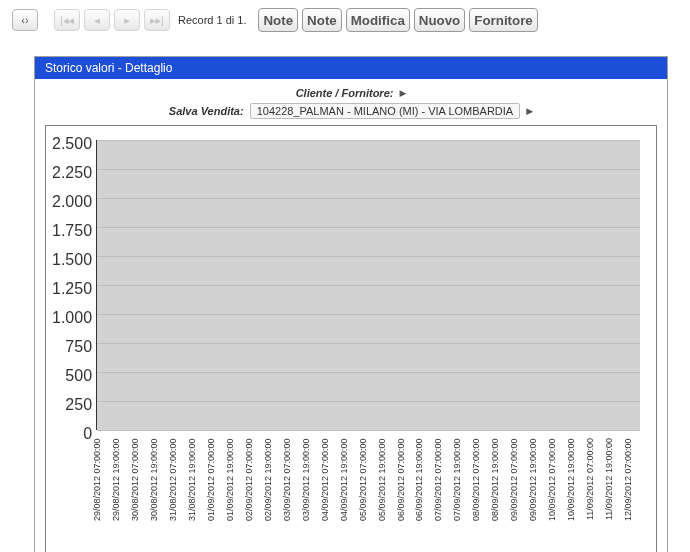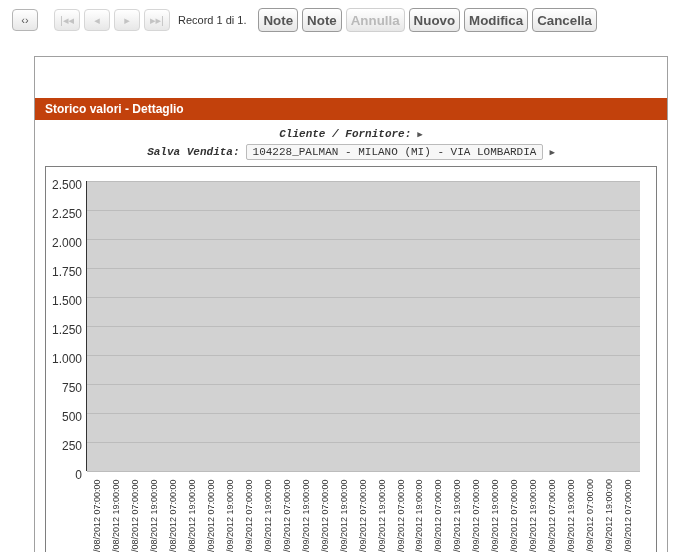--- a/index.html
+++ b/index.html
@@ -66,39 +66,37 @@
     cursor: default;
   }
   .spacer-sm { width: 8px; }
 
   
   .panel {
     margin: 14px 22px 0 34px;
     border: 1px solid #a0a0a0;
   }
   .panel-header {
-    background: #c2410c;
+    background: #1d4ed8;
     color: #fff;
-    font-weight: bold;
+    font-weight: normal;
     padding: 4px 10px;
     font-size: 12px;
-    margin-top: 41px;
   }
   .panel-body {
     padding: 8px 10px 10px 10px;
     background: #fff;
   }
   .meta-row {
     display: flex;
     align-items: center;
     justify-content: center;
     gap: 6px;
     margin-bottom: 4px;
     font-size: 11px;
-    font-family: Liberation Mono, monospace;
   }
   .meta-label {
     font-style: italic;
     font-weight: bold;
     text-align: right;
   }
   .meta-value {
     border: 1px solid #bbb;
     background: #f7f7f7;
     padding: 1px 6px;
@@ -120,21 +118,21 @@
   .chart-area {
     display: flex;
     height: 290px;
     padding: 14px 16px 4px 6px;
   }
   .y-axis {
     display: flex;
     flex-direction: column;
     justify-content: space-between;
     align-items: flex-end;
-    font-size: 12px;
+    font-size: 16px;
     color: #333;
     padding-right: 4px;
     height: 100%;
   }
   .y-tick {
     height: 0;
     line-height: 0;
     transform: translateY(4px);
   }
   .plot {
@@ -202,24 +200,23 @@
   <button class="nav-btn disabled">
     <span>▸</span>
   </button>
   <button class="nav-btn disabled">
     <span>▸▸|</span>
   </button>
   <span class="rec-label">Record 1 di 1.</span>
 
   <button class="action-btn">Note</button>
   <button class="action-btn">Note</button>
-  <button class="action-btn disabled">Annulla</button>
+  <button class="action-btn">Modifica</button>
   <button class="action-btn">Nuovo</button>
-  <button class="action-btn">Modifica</button>
-  <button class="action-btn">Cancella</button>
+  <button class="action-btn">Fornitore</button>
 </div>
 
 <div class="panel">
   <div class="panel-header">Storico valori - Dettaglio</div>
   <div class="panel-body">
 
     <div class="meta-row">
       <span class="meta-label">Cliente / Fornitore:</span>
       <span class="tri">▶</span>
     </div>

